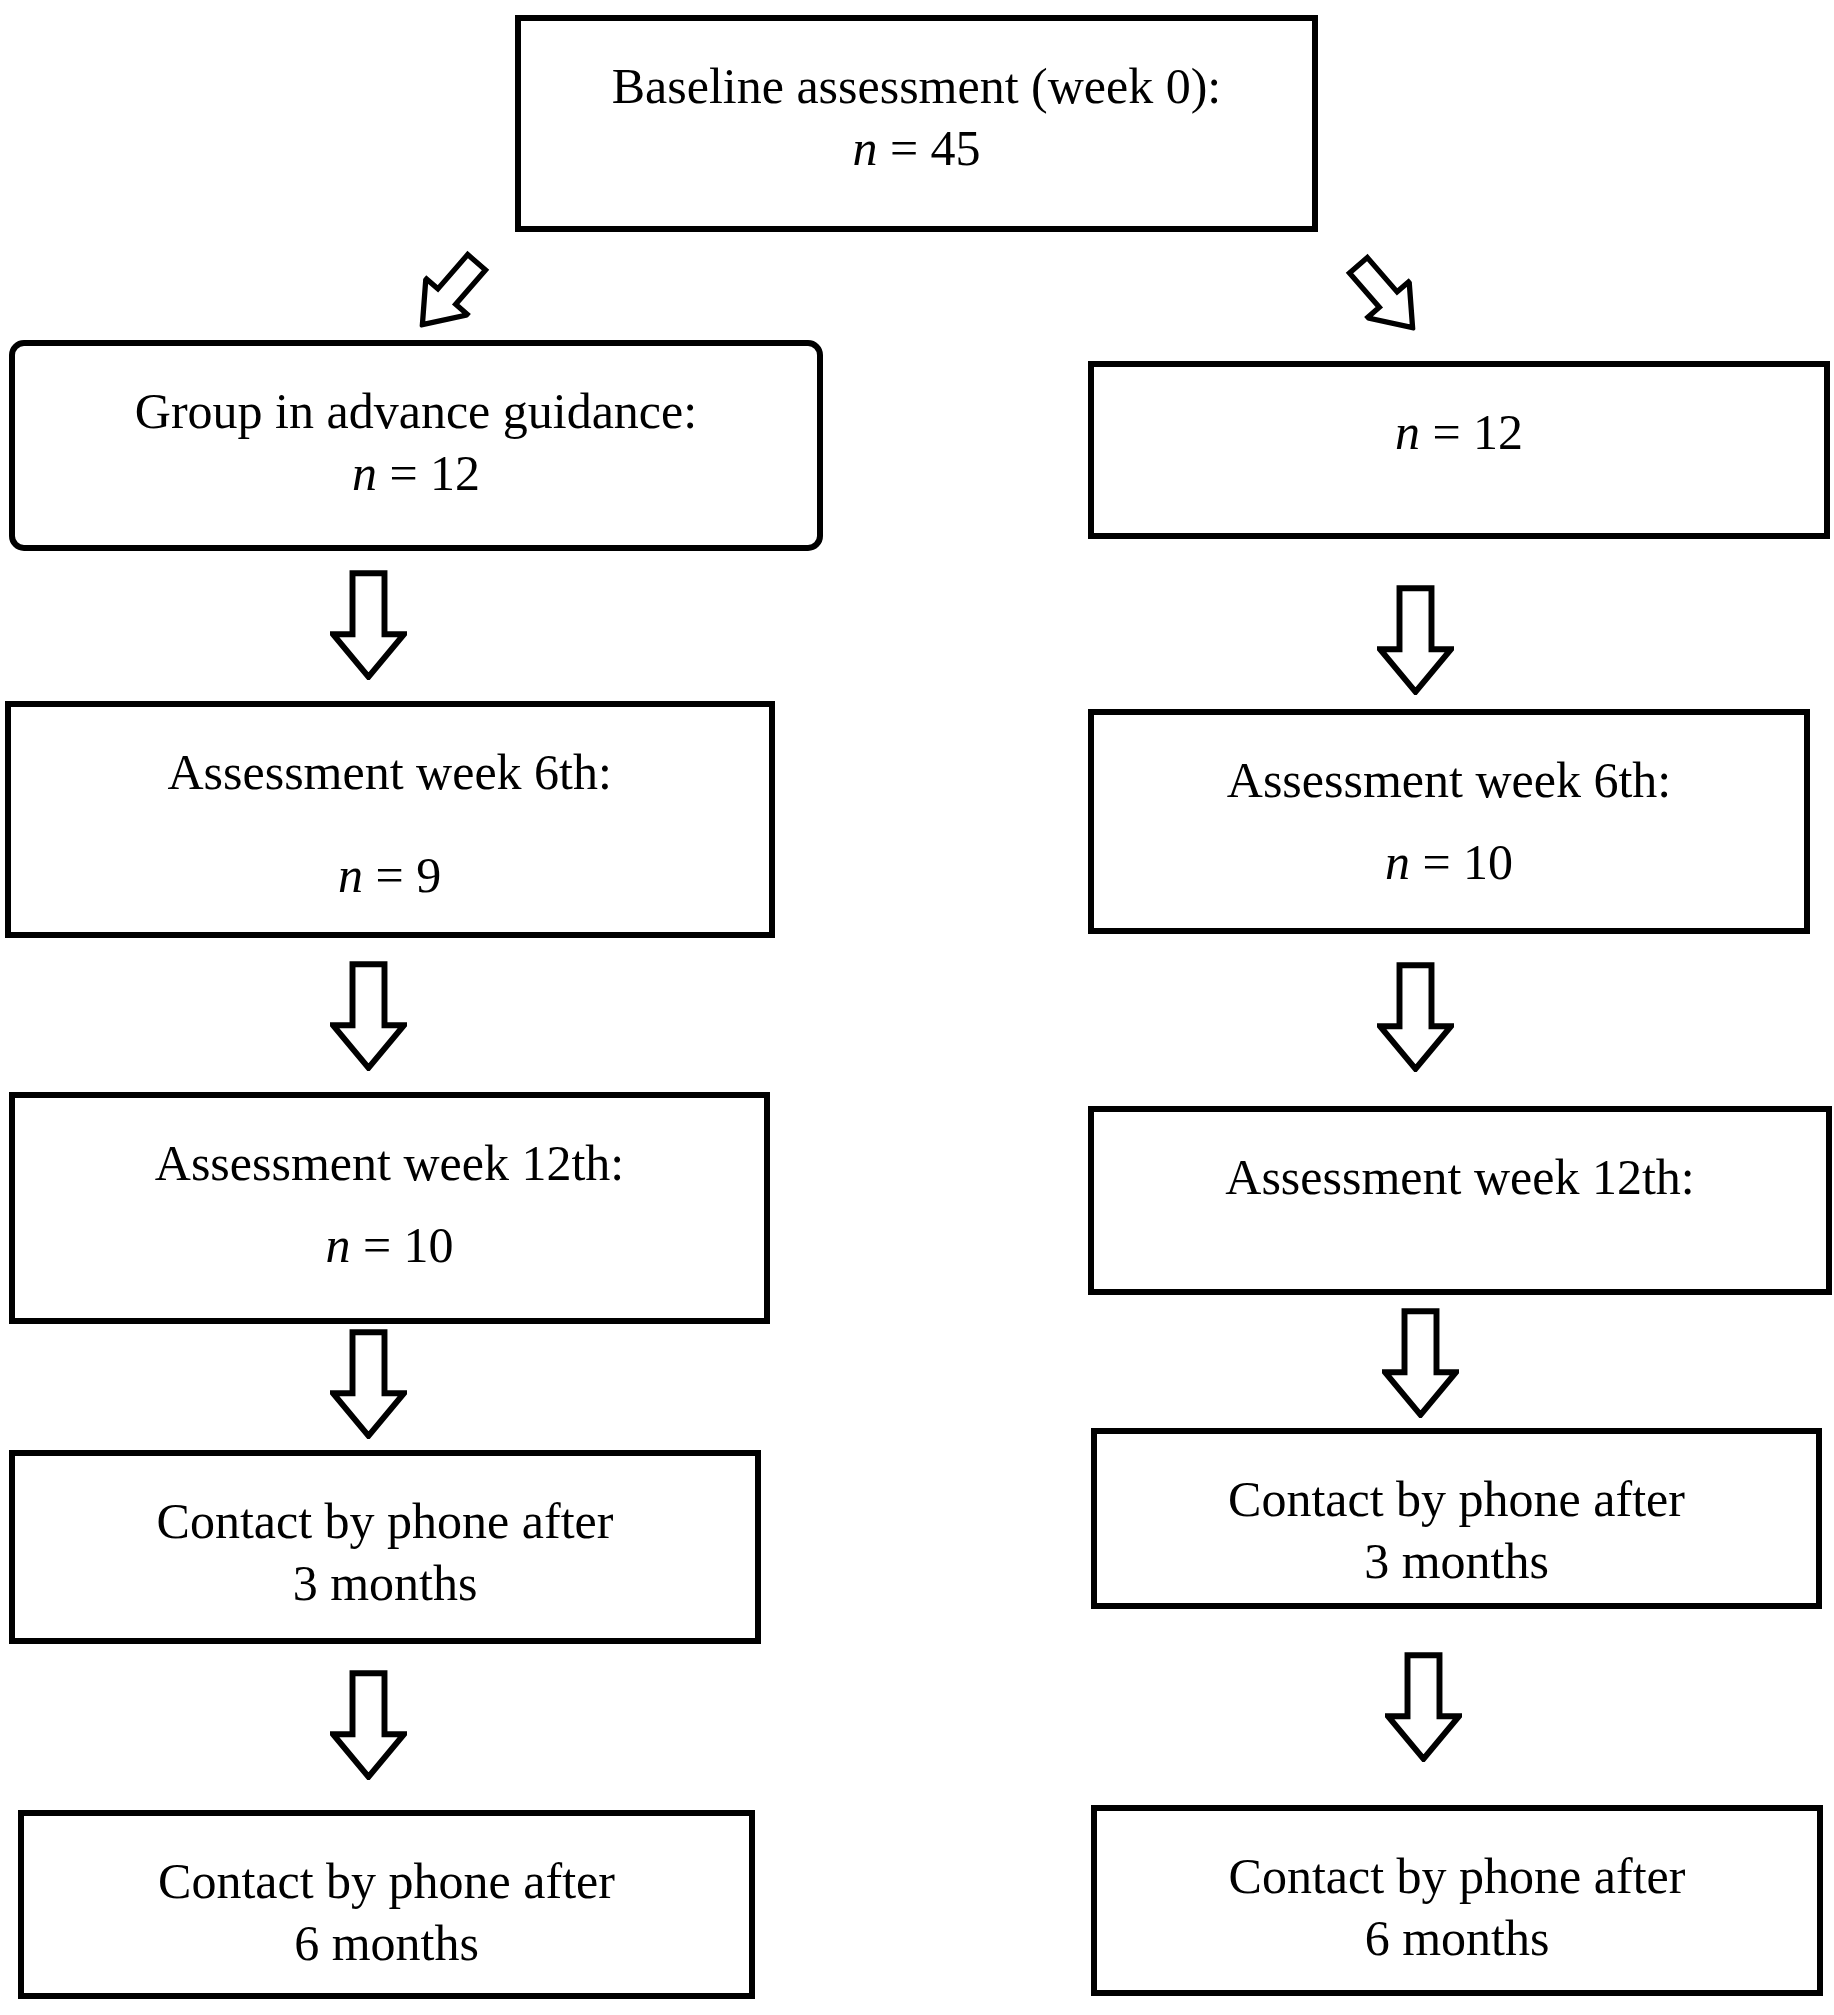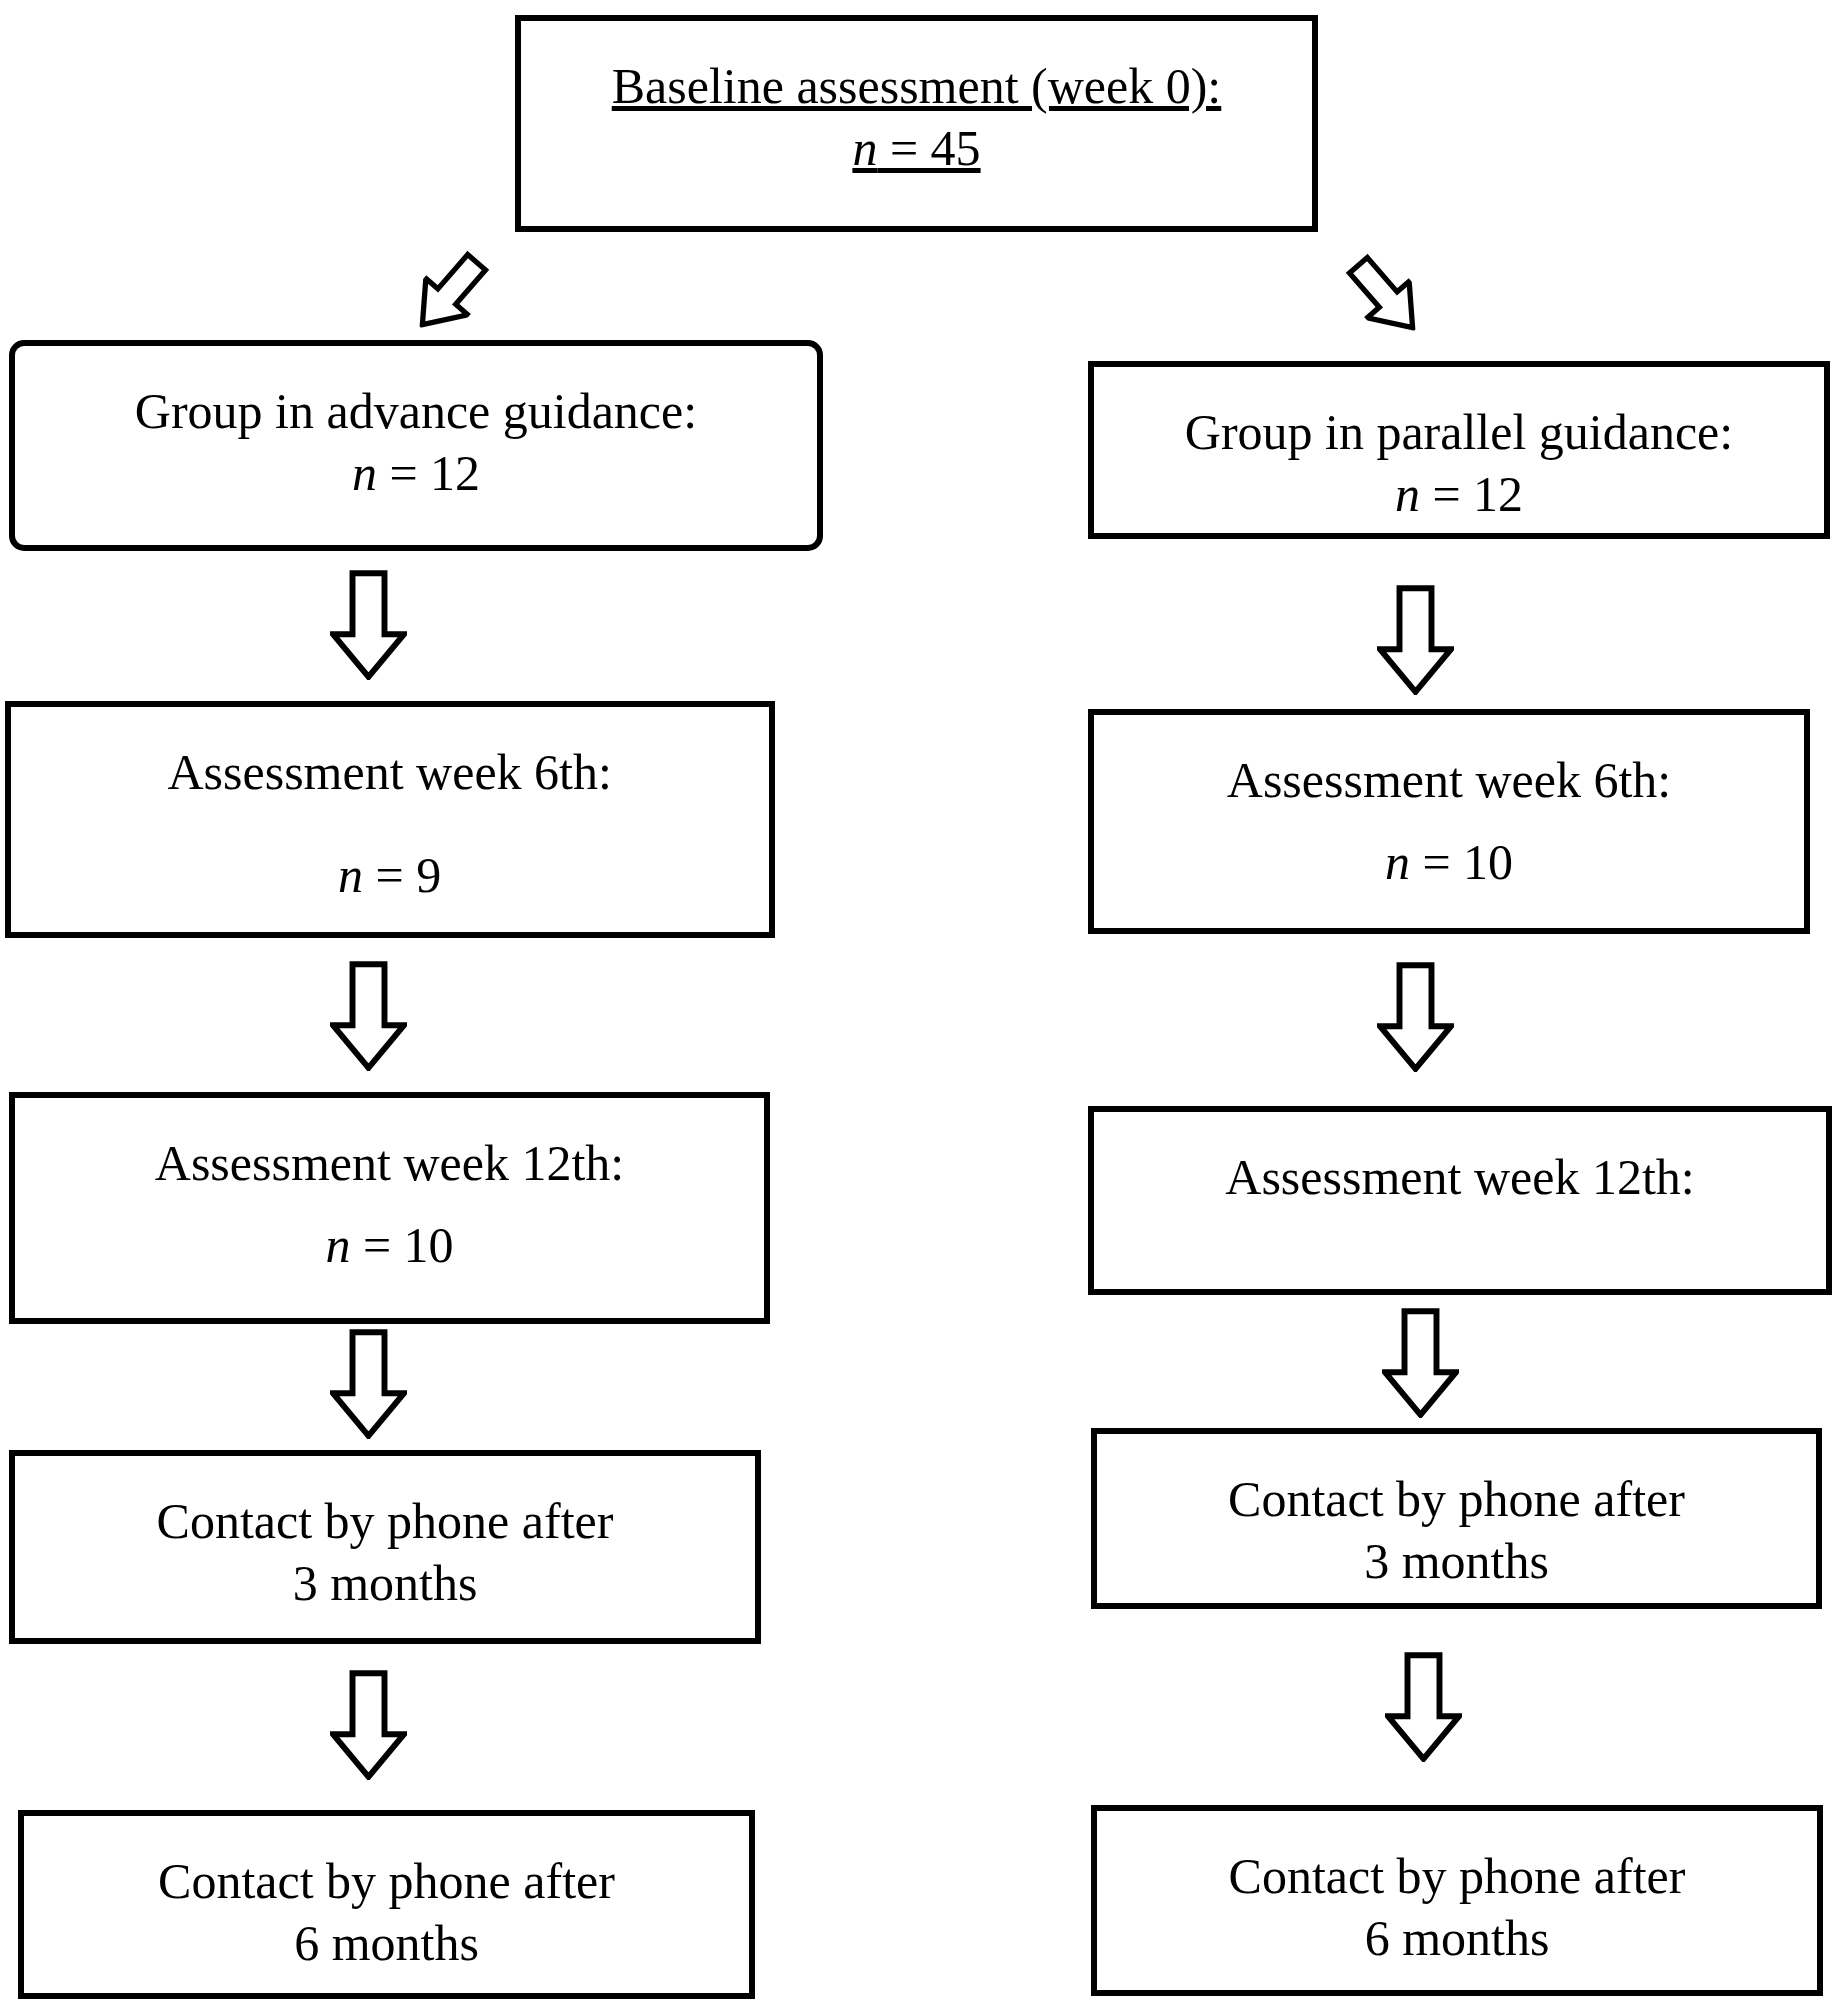--- a/index.html
+++ b/index.html
@@ -28,21 +28,21 @@
   .arrow{position:absolute;}
   .arrow svg{display:block;width:100%;height:100%;}
   .rot-l{transform:rotate(41deg);}
   .rot-r{transform:rotate(-41deg);}
 </style>
 </head>
 <body>
 
 <div class="canvas">
 
-  <div class="box" style="left:515px;top:15px;width:803px;height:217px;text-decoration:underline;">
+  <div class="box" style="left:515px;top:15px;width:803px;height:217px;">
     <div class="line1">Baseline assessment (week 0):</div>
     <div class="line2"><span class="nvar">n</span><span> = 45</span></div>
   </div>
 
   <div class="arrow rot-l" style="left:420px;top:249px;width:59px;height:89px;">
     <svg viewBox="0 0 100 150" xmlns="http://www.w3.org/2000/svg">
       <polygon points="30,5 70,5 70,82 97,82 50,145 3,82 30,82" fill="#ffffff" stroke="#000000" stroke-width="9"></polygon>
     </svg>
   </div>
   <div class="arrow rot-r" style="left:1356px;top:252px;width:59px;height:89px;">
@@ -94,21 +94,20 @@
       <polygon points="38,5 92,5 92,108 125,108 65,180 5,108 38,108" fill="#ffffff" stroke="#000000" stroke-width="10"></polygon>
     </svg>
   </div>
 
   <div class="box pt-sm" style="left:18px;top:1810px;width:737px;height:189px;">
     <div class="line1">Contact by phone after</div>
     <div class="line2">6 months</div>
   </div>
 
   <div class="box" style="left:1088px;top:361px;width:742px;height:178px;">
-    <div class="line1">Group in parallel guidance:</div>
     <div class="line2"><span class="nvar">n</span><span> = 12</span></div>
   </div>
 
   <div class="arrow" style="left:1377px;top:585px;width:77px;height:110px;">
     <svg viewBox="0 0 130 185" xmlns="http://www.w3.org/2000/svg">
       <polygon points="38,5 92,5 92,108 125,108 65,180 5,108 38,108" fill="#ffffff" stroke="#000000" stroke-width="10"></polygon>
     </svg>
   </div>
 
   <div class="box gap-md" style="left:1088px;top:709px;width:722px;height:225px;">

